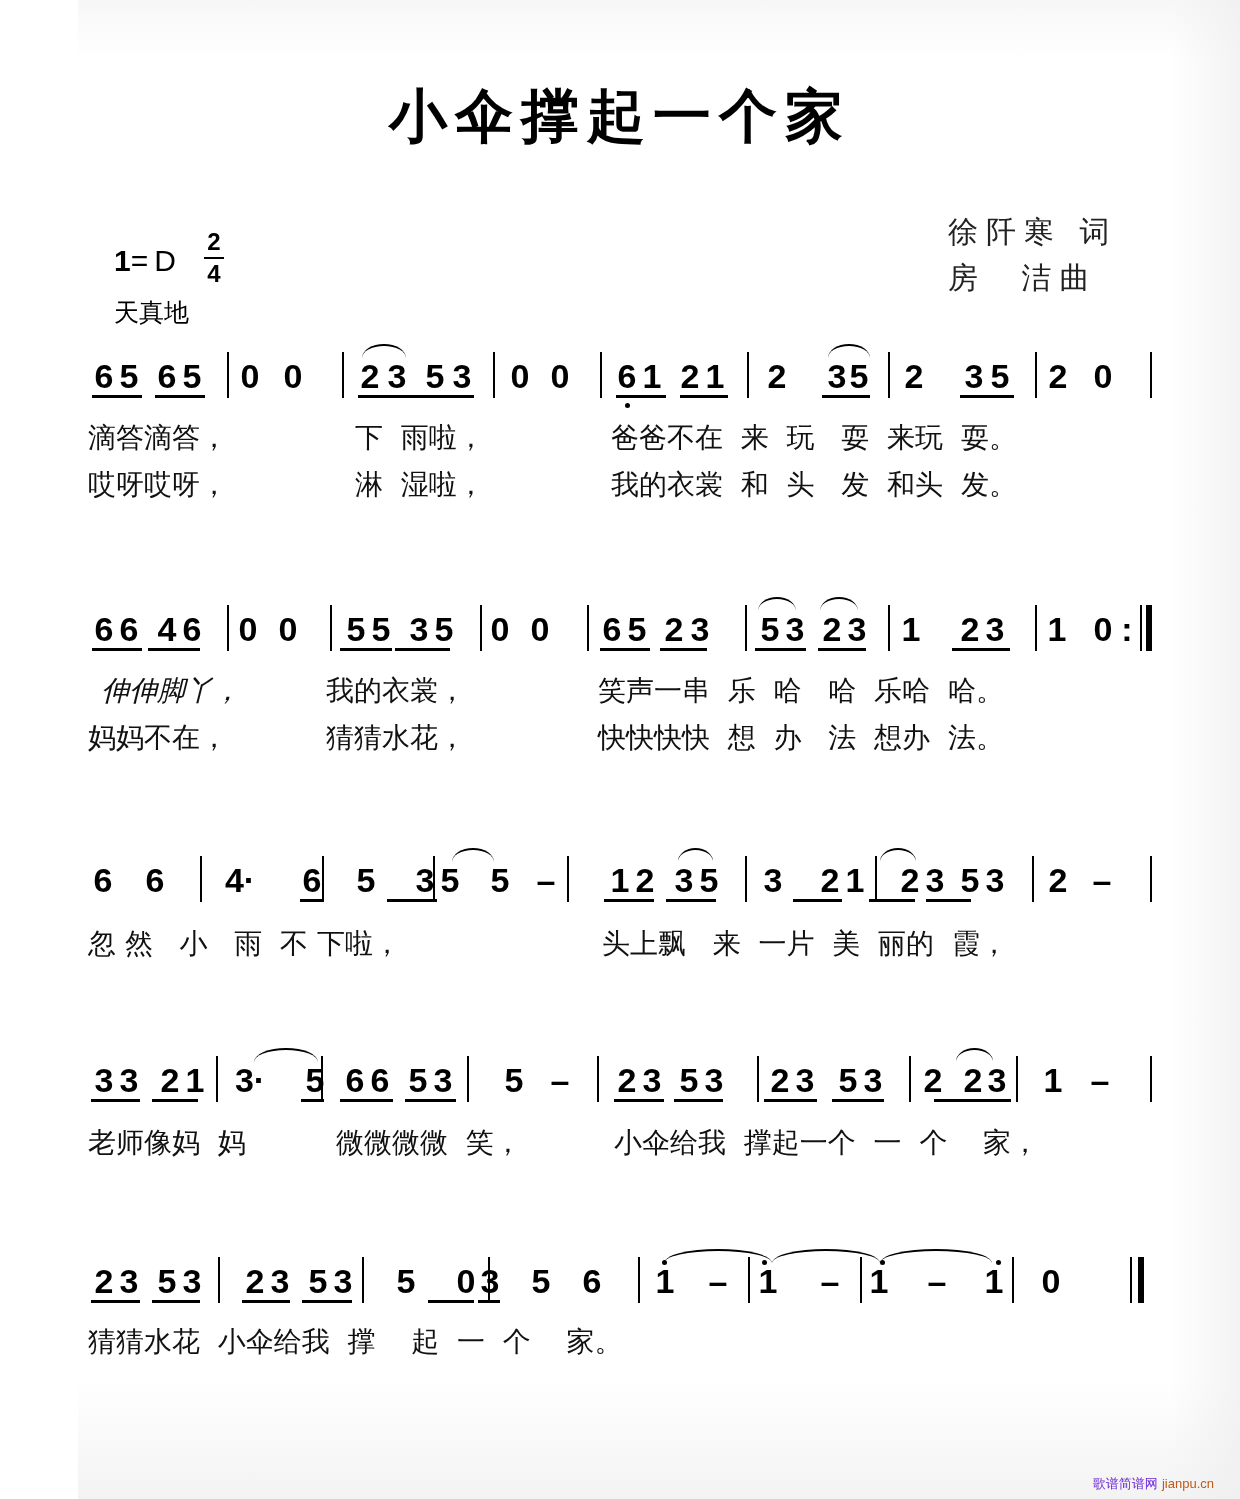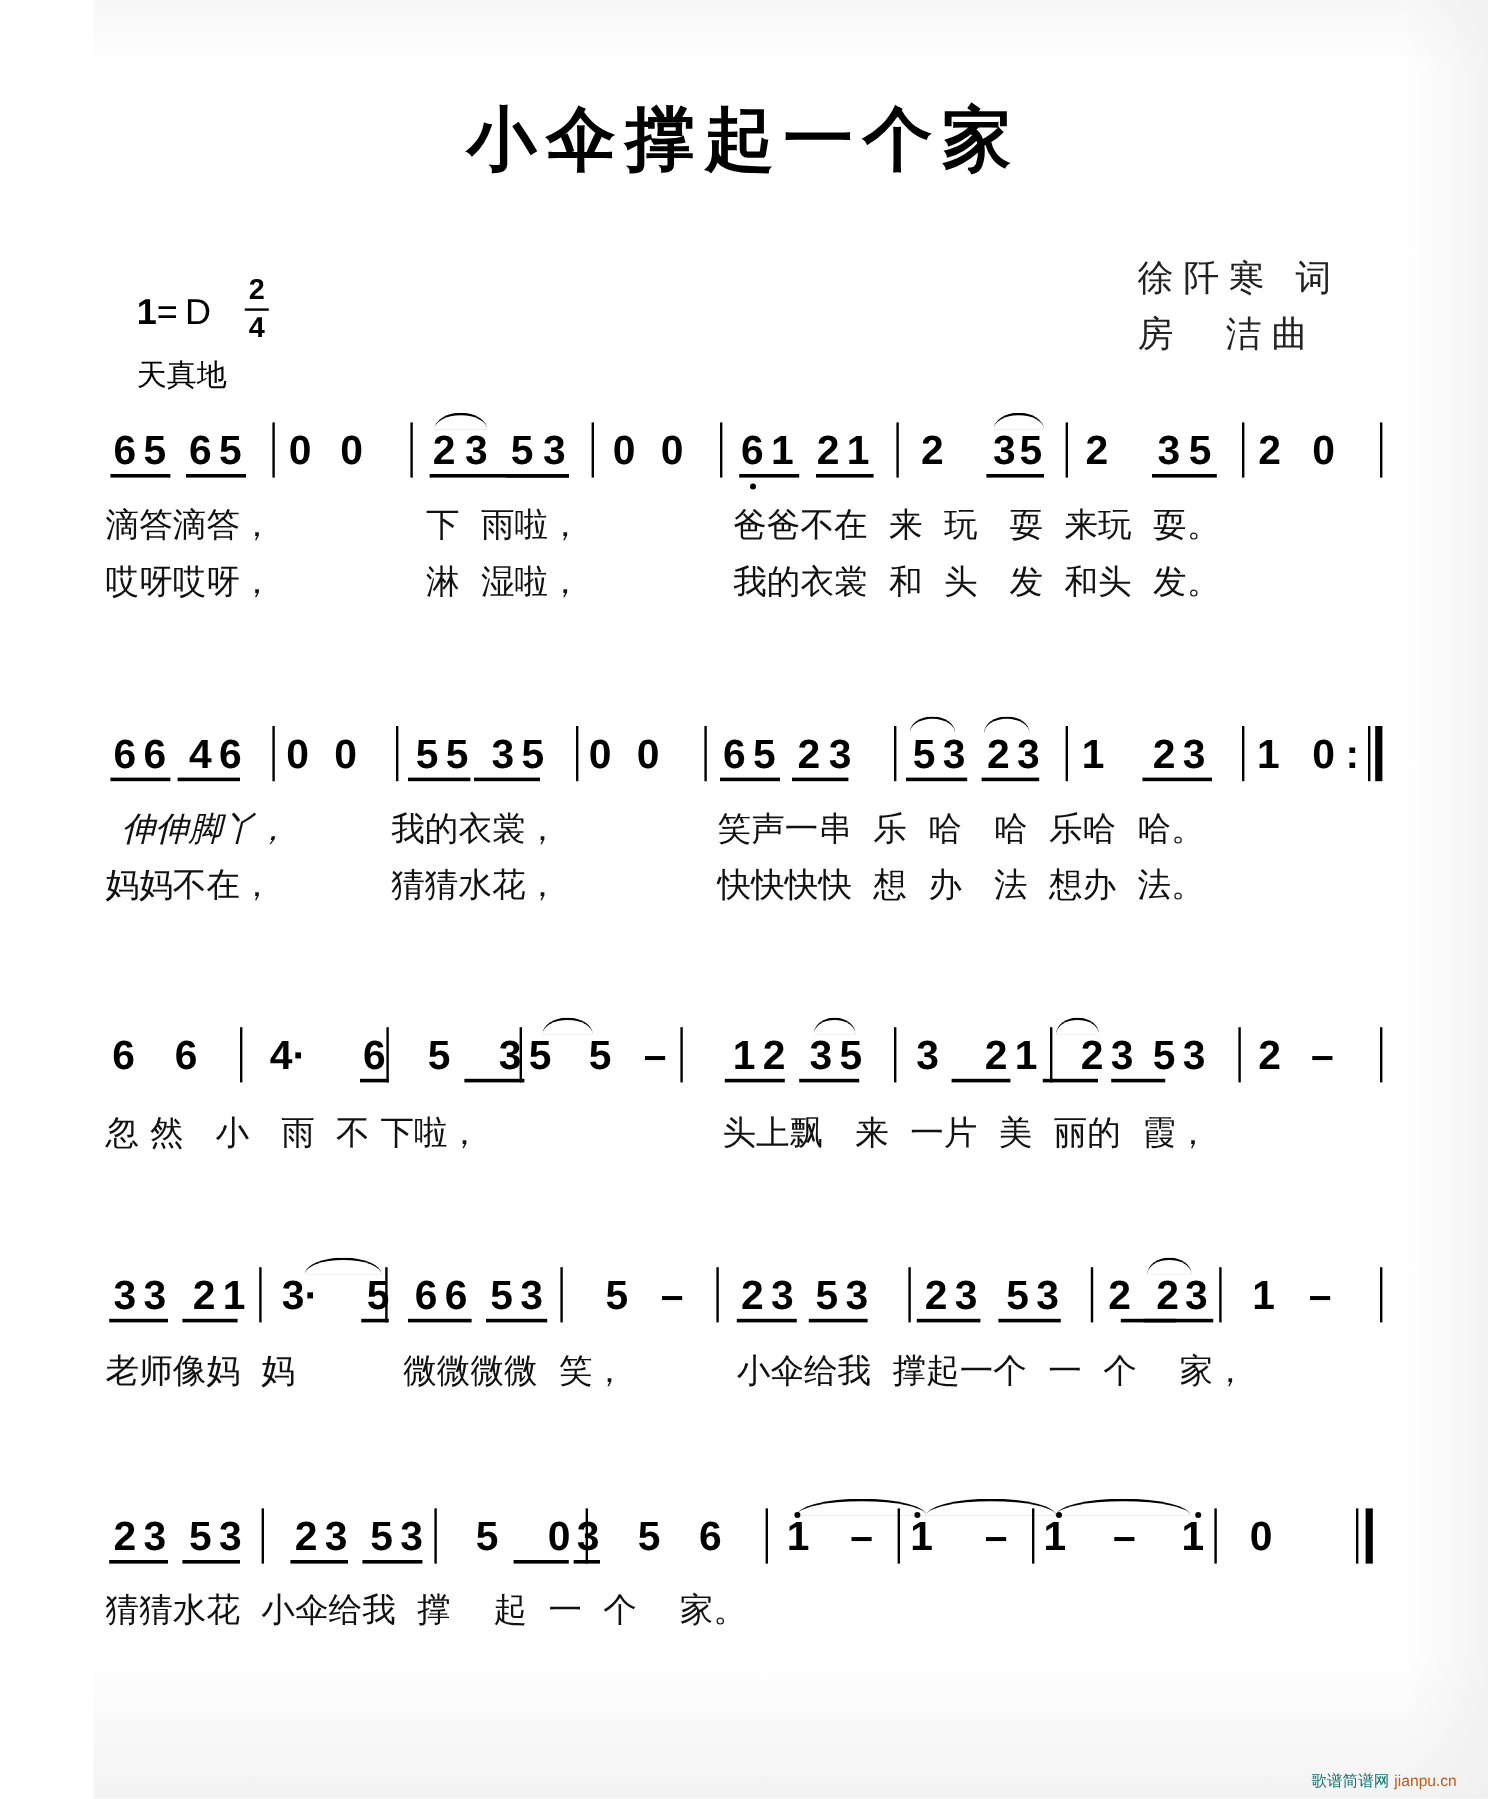--- a/index.html
+++ b/index.html
@@ -301,15 +301,15 @@
     <div class="dot" style="left: 762px; top: 1260px;"></div>
     <div class="dot" style="left: 880px; top: 1260px;"></div>
     <div class="dot" style="left: 996px; top: 1260px;"></div>
     <div class="slur" style="left: 664px; width: 108px; top: 1249px;"></div>
     <div class="slur" style="left: 772px; width: 108px; top: 1249px;"></div>
     <div class="slur" style="left: 880px; width: 112px; top: 1249px;"></div>
     <div class="lyric" style="left: 88px; top: 1325px;">猜猜水花  小伞给我  撑    起  一  个    家。</div>
   </div>
 
 <div class="watermark">
-  <span style="color:#0f766e;font-family:'DejaVu Sans',sans-serif;">歌谱简谱网</span>
+  <span style="color:#6d28d9;font-family:'DejaVu Sans',sans-serif;">歌谱简谱网</span>
   <span>jianpu.cn</span>
 </div>
 
 </body></html>

